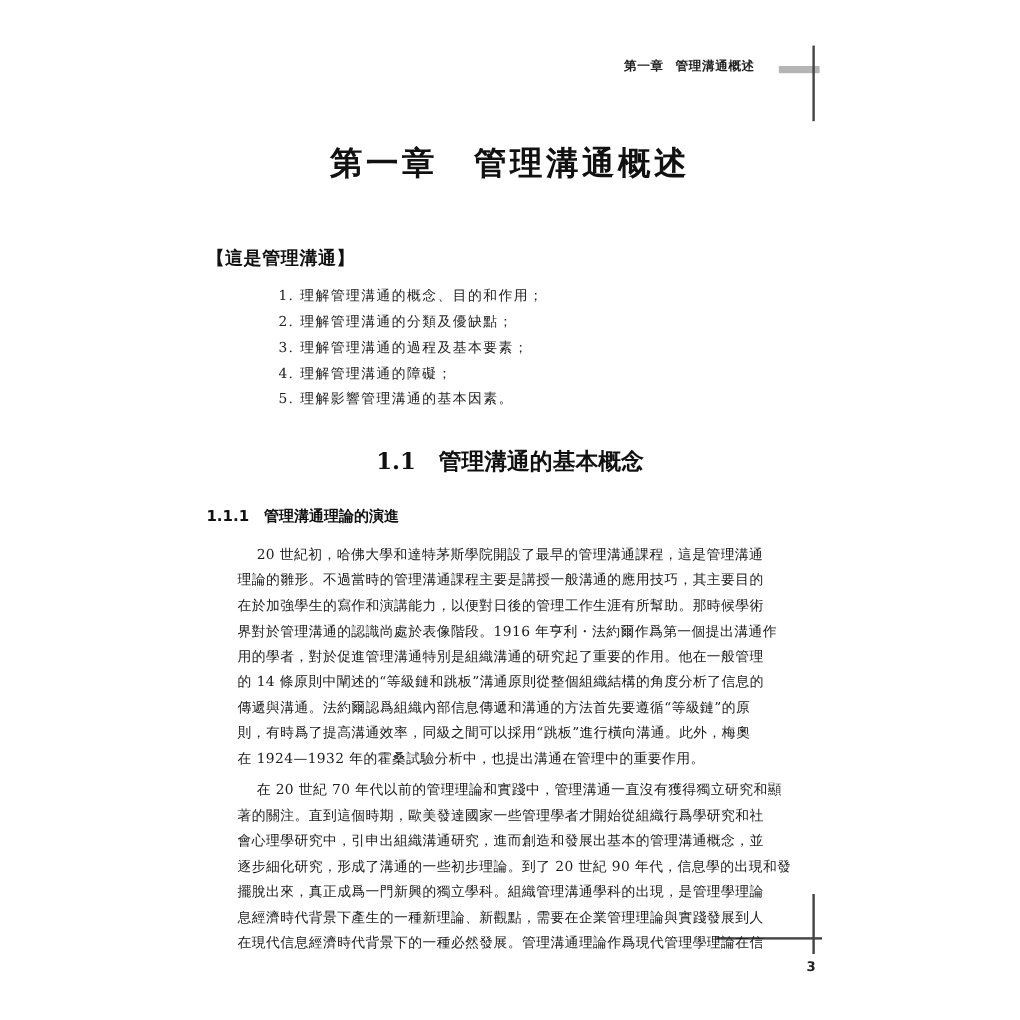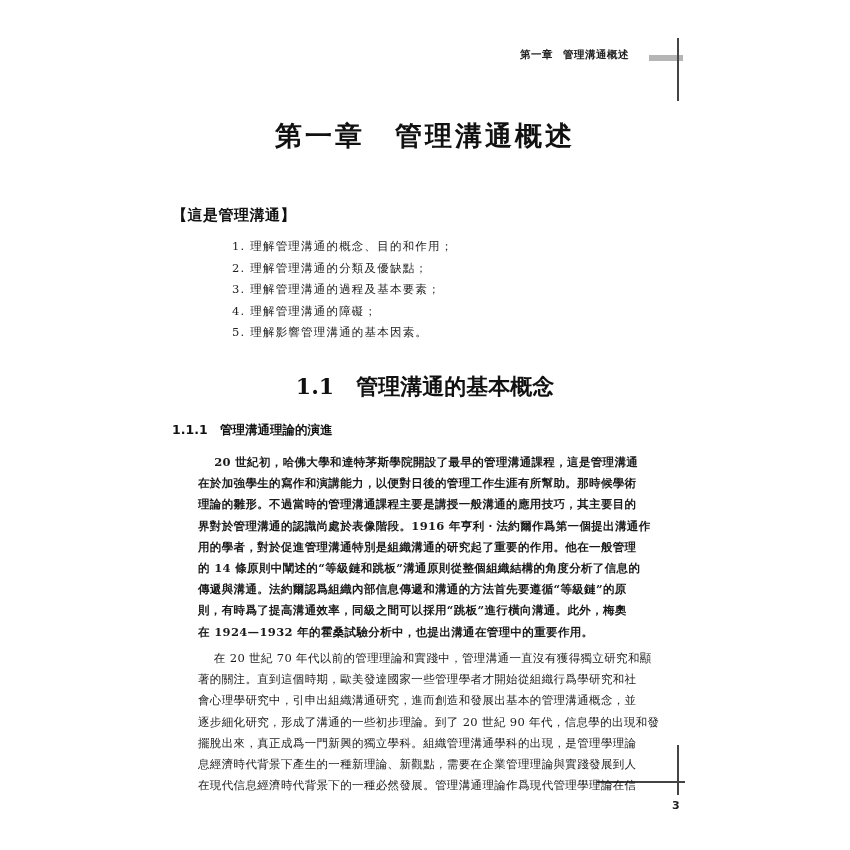--- a/index.html
+++ b/index.html
@@ -14,26 +14,26 @@
     .vline-bot { left: 677px; top: 745px; width: 2px; height: 50px; background: #444; }
     .hline-bot { left: 597px; top: 781px; width: 88px; height: 1.5px; background: #444; }
     .page-num { left: 672px; top: 799px; font-size: 11px; font-family: "DejaVu Sans", "Liberation Sans", sans-serif; font-weight: bold; color: #222; }
 
     .chapter-title { left: 0; width: 850px; top: 118px; text-align: center; font-size: 27px; font-weight: bold;
                      letter-spacing: 3px; color: #111; white-space: pre; }
     .objectives-title { left: 172px; top: 206px; font-size: 15px; font-weight: bold; color: #111; letter-spacing: 0.5px; }
     .objectives { left: 232px; top: 236px; margin: 0; padding: 0; list-style: none; font-size: 11.5px; color: #222; }
     .objectives li { height: 21.5px; line-height: 21.5px; white-space: nowrap; letter-spacing: 1.2px; }
 
-    .section-title { left: 0; width: 850px; top: 372px; text-align: center; font-size: 22px; font-weight: bold; color: #111; white-space: pre; }
+    .section-title { left: 0; width: 850px; top: 372px; text-align: center; font-size: 19px; font-weight: bold; color: #111; white-space: pre; }
     .subsection-title { left: 172px; top: 422px; font-size: 12.5px; font-family: "DejaVu Sans", "Liberation Sans", sans-serif;
                         font-weight: bold; color: #111; white-space: pre; text-align: right; }
     .body-text { left: 198px; width: 480px; font-size: 11.5px; line-height: 21.2px; color: #1a1a1a; text-align: justify; text-align-last: left; }
     .body-text .line { display: block; white-space: nowrap; height: 21.2px; letter-spacing: 0.35px; }
-    .p1 { top: 452px; font-weight: bold; }
+    .p1 { top: 452px; }
     .p2 { top: 621px; margin-top: 27px; }
   </style>
 </head>
 <body>
 
 <div class="abs running-head">
   <span>第一章</span><span class="sep"></span><span>管理溝通概述</span>
 </div>
 <div class="abs head-bar"></div>
 <div class="abs vline-top"></div>
@@ -50,22 +50,22 @@
   <li>3. 理解管理溝通的過程及基本要素；</li>
   <li>4. 理解管理溝通的障礙；</li>
   <li>5. 理解影響管理溝通的基本因素。</li>
 </ul>
 
 <div class="abs section-title">1.1　管理溝通的基本概念</div>
 <div class="abs subsection-title">1.1.1　管理溝通理論的演進</div>
 
 <div class="abs body-text p1">
   <span class="line">　 20 世紀初，哈佛大學和達特茅斯學院開設了最早的管理溝通課程，這是管理溝通</span>
+  <span class="line">理論的雛形。不過當時的管理溝通課程主要是講授一般溝通的應用技巧，其主要目的</span>
   <span class="line">在於加強學生的寫作和演講能力，以便對日後的管理工作生涯有所幫助。那時候學術</span>
-  <span class="line">理論的雛形。不過當時的管理溝通課程主要是講授一般溝通的應用技巧，其主要目的</span>
   <span class="line">界對於管理溝通的認識尚處於表像階段。1916 年亨利・法約爾作爲第一個提出溝通作</span>
   <span class="line">用的學者，對於促進管理溝通特別是組織溝通的研究起了重要的作用。他在一般管理</span>
   <span class="line">的 14 條原則中闡述的“等級鏈和跳板”溝通原則從整個組織結構的角度分析了信息的</span>
   <span class="line">傳遞與溝通。法約爾認爲組織內部信息傳遞和溝通的方法首先要遵循“等級鏈”的原</span>
   <span class="line">則，有時爲了提高溝通效率，同級之間可以採用“跳板”進行橫向溝通。此外，梅奧</span>
   <span class="line">在 1924—1932 年的霍桑試驗分析中，也提出溝通在管理中的重要作用。</span>
 </div>
 <div class="abs body-text p2">
   <span class="line">　 在 20 世紀 70 年代以前的管理理論和實踐中，管理溝通一直沒有獲得獨立研究和顯</span>
   <span class="line">著的關注。直到這個時期，歐美發達國家一些管理學者才開始從組織行爲學研究和社</span>

